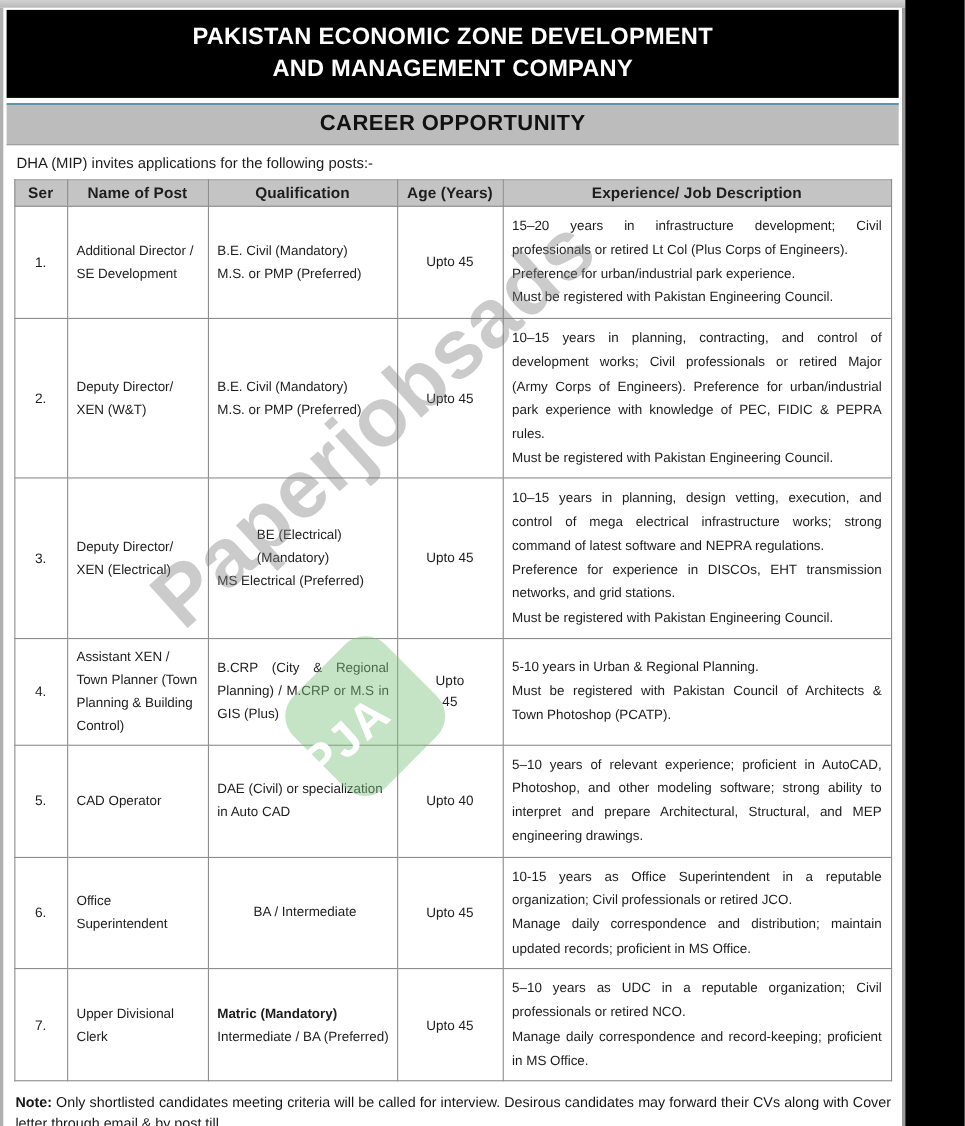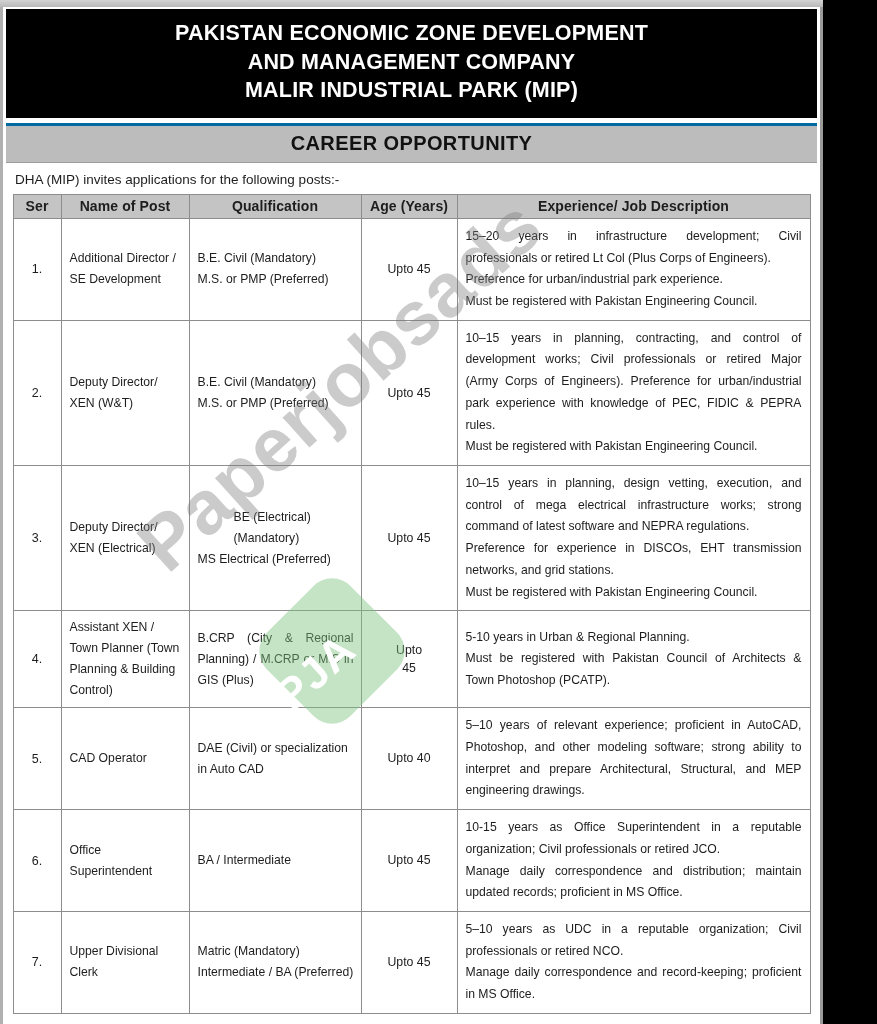--- a/index.html
+++ b/index.html
@@ -70,21 +70,21 @@
     padding: 5px 3px 0 3px;
   }
   .banner {
     background: #bcbcbc;
     text-align: center;
     font-weight: bold;
     font-size: 20px;
     letter-spacing: 0.4px;
     padding: 6px 0 7px 0;
     color: #111111;
-    border-top: 3px solid #0369a1;
+    border-top: 1px solid #0369a1;
     border-bottom: 1px solid #9d9d9d;
   }
 
   .intro {
     font-size: 13.5px;
     padding: 9px 0 7px 12px;
     color: #1d1d1d;
   }
 
   
@@ -203,21 +203,20 @@
 <div class="page">
 
   <div class="top-gray-strip"></div>
   <div class="right-black-band"></div>
 
   <div class="content">
 
     <div class="masthead">
       <div class="line">PAKISTAN ECONOMIC ZONE DEVELOPMENT</div>
       <div class="line">AND MANAGEMENT COMPANY</div>
-      <div class="line">MALIR INDUSTRIAL PARK (MIP)</div>
     </div>
 
     <div class="banner-wrap">
       <div class="banner">CAREER OPPORTUNITY</div>
     </div>
 
     <div class="intro">DHA (MIP) invites applications for the following posts:-</div>
 
     <table class="jobs">
       <colgroup>
@@ -316,35 +315,35 @@
               <span class="ln j">5–10 years of relevant experience; proficient in AutoCAD,</span>
               <span class="ln j">Photoshop, and other modeling software; strong ability to</span>
               <span class="ln j">interpret and prepare Architectural, Structural, and MEP</span>
               <span class="ln">engineering drawings.</span>
             </td>
           </tr>
           <tr>
             <td class="ser">6.</td>
             <td class="post">Office Superintendent</td>
             <td class="qual">
-              <span style="display: block;">BA / Intermediate</span>
+              <span style="display: block; margin-left: 33px;">BA / Intermediate</span>
             </td>
             <td class="age">Upto 45</td>
             <td class="exp">
               <span class="ln j">10-15 years as Office Superintendent in a reputable</span>
               <span class="ln">organization; Civil professionals or retired JCO.</span>
               <span class="ln j">Manage daily correspondence and distribution; maintain</span>
               <span class="ln">updated records; proficient in MS Office.</span>
             </td>
           </tr>
           <tr>
             <td class="ser">7.</td>
             <td class="post">Upper Divisional Clerk</td>
             <td class="qual">
-              <span style="display: block;">Matric (Mandatory)</span>
+              <span style="display: block; font-weight: bold;">Matric (Mandatory)</span>
               <span style="display: block;">Intermediate / BA (Preferred)</span>
             </td>
             <td class="age">Upto 45</td>
             <td class="exp">
               <span class="ln j">5–10 years as UDC in a reputable organization; Civil</span>
               <span class="ln">professionals or retired NCO.</span>
               <span class="ln j">Manage daily correspondence and record-keeping; proficient</span>
               <span class="ln">in MS Office.</span>
             </td>
           </tr>

